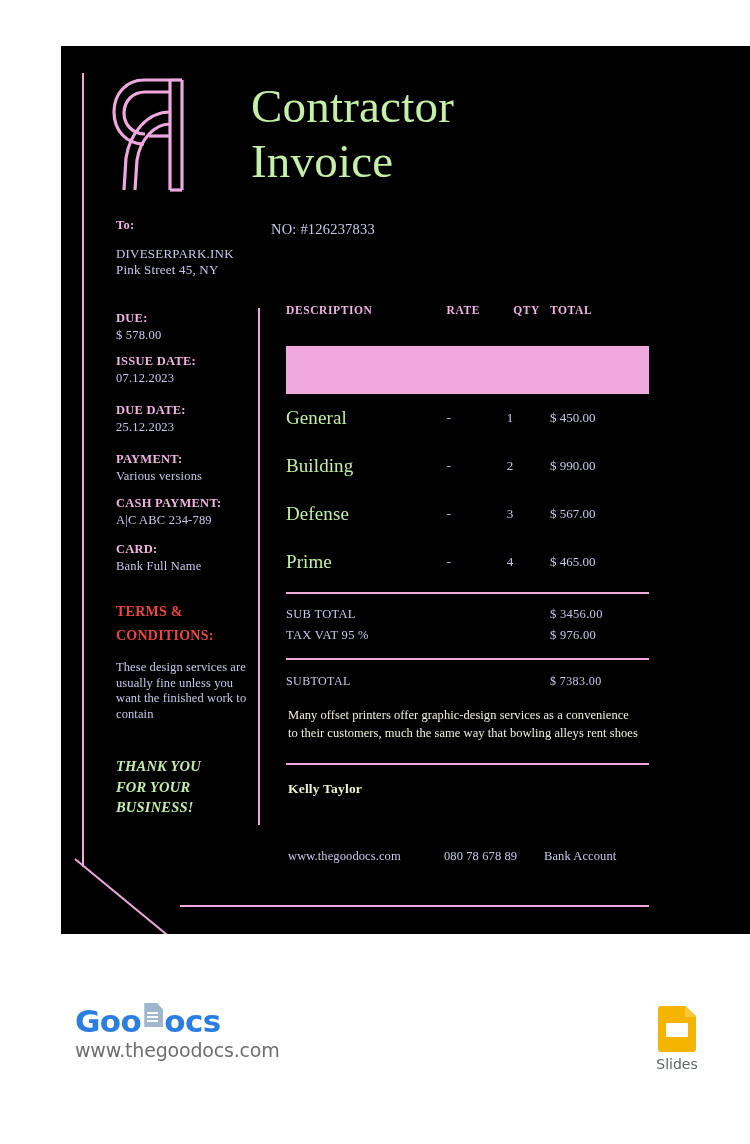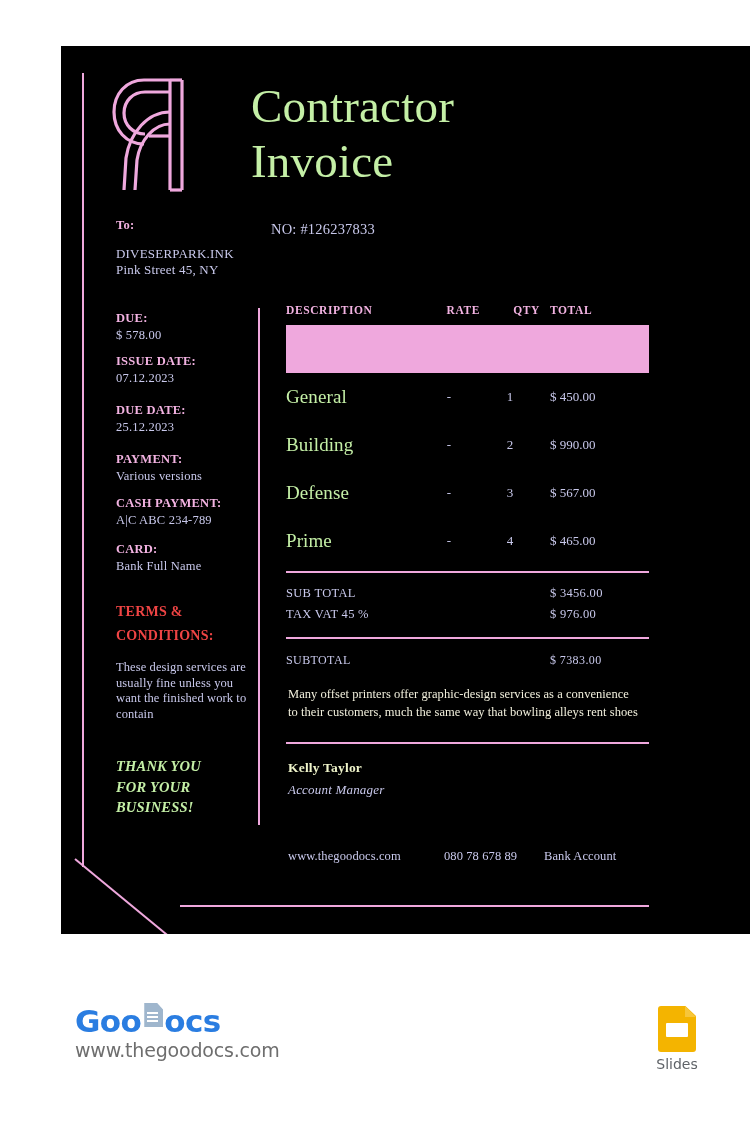--- a/index.html
+++ b/index.html
@@ -188,21 +188,21 @@
   .tbl col.c-rate  { width: 62px; }
   .tbl col.c-qty   { width: 60px; }
   .tbl col.c-total { width: 109px; }
 
   .tbl thead th {
     color: #f3b3e2;
     font-size: 11.5px;
     font-weight: bold;
     letter-spacing: 0.6px;
     text-align: left;
-    padding-bottom: 9px;
+    padding-bottom: 30px;
   }
   .tbl thead th.ctr { text-align: right; }
 
   .hdr-rule td {
     padding: 0;
     height: 2px;
     background: #efa8dd;
   }
 
   .tbl tbody td {
@@ -538,21 +538,21 @@
         <colgroup>
             <col class="t-lbl">
             <col class="t-val">
           </colgroup>
         <tbody>
           <tr>
             <td>SUB TOTAL</td>
             <td class="tval">$ 3456.00</td>
           </tr>
           <tr>
-            <td>TAX VAT 45 %</td>
+            <td>TAX VAT 95 %</td>
             <td class="tval">$ 976.00</td>
           </tr>
         </tbody>
       </table>
 
       <div class="grand-rule"></div>
 
       <table class="grand">
         <colgroup>
             <col class="g-lbl">
@@ -564,21 +564,20 @@
             <td class="gval">$ 7383.00</td>
           </tr>
         </tbody>
       </table>
 
       <div class="note">Many offset printers offer graphic-design services as a convenience to their customers, much the same way that bowling alleys rent shoes</div>
 
       <div class="note-rule"></div>
 
       <div class="sign-name">Kelly Taylor</div>
-      <div class="sign-role">Account Manager</div>
     </div>
 
     <div class="contact-row">
       <div class="contact-item i0">www.thegoodocs.com</div>
       <div class="contact-item i1">080 78 678 89</div>
       <div class="contact-item i2">Bank Account</div>
     </div>
 
   </div>
 

